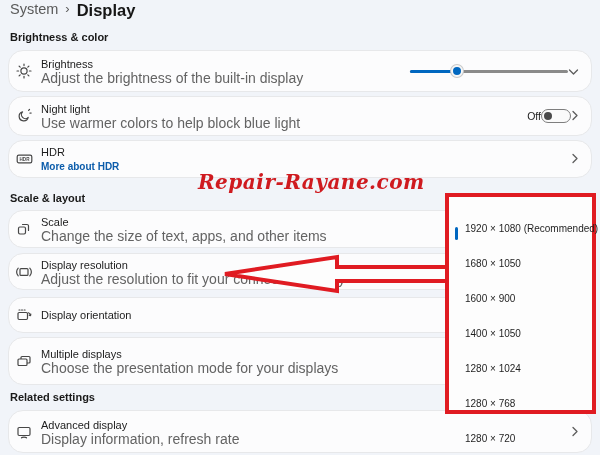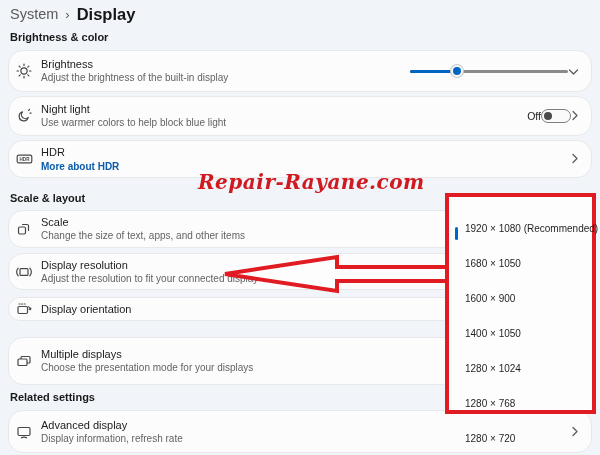--- a/index.html
+++ b/index.html
@@ -5,36 +5,36 @@
   :root{
     --accent:#0067c0; --link:#0b5cab; --annot:#e01b22; --wm:#cf1a1f;
     --title:#1c1c1c; --sub:#636363; --cardbg:#fcfcfd; --cardborder:#e7e8ea;
   }
   *{box-sizing:border-box;margin:0;padding:0;}
   html,body{width:600px;height:455px;}
   body{font-family:"Liberation Sans",sans-serif;background:#fff;}
   .page{position:relative;width:600px;height:455px;background:#f1f4f9;overflow:hidden;}
 
   
-  .breadcrumb{position:absolute;left:10px;top:1px;height:26px;display:flex;align-items:center;gap:7px;}
+  .breadcrumb{position:absolute;left:10px;top:1px;height:26px;display:flex;align-items:flex-start;gap:7px;}
   .bc-parent{font-size:14.5px;color:#5a5a5a;}
   .bc-sep{font-size:13px;color:#5a5a5a;}
   .bc-current{font-size:16.5px;font-weight:700;color:#161616;}
 
   
   .section-label{position:absolute;left:10px;font-size:11px;font-weight:700;color:#191919;}
 
   
   .card{position:absolute;left:8px;width:584px;background:var(--cardbg);
         border:1px solid var(--cardborder);border-radius:15px;
         display:flex;align-items:center;padding:0 10px 0 6px;cursor:default;}
   .icon{width:18px;height:18px;flex:0 0 18px;display:flex;align-items:center;justify-content:center;}
   .txt{margin-left:8px;display:flex;flex-direction:column;justify-content:center;}
   .title{font-size:11px;font-weight:500;color:var(--title);line-height:13px;}
-  .sub{font-size:10px;color:var(--sub);line-height:12px;margin-top:1px;}
+  .sub{font-size:14px;color:var(--sub);line-height:12px;margin-top:1px;}
   .link{font-size:10px;font-weight:600;color:var(--link);line-height:13px;margin-top:1px;}
   .ctrl{margin-left:auto;display:flex;align-items:center;padding-right:2px;}
 
   
   .slider{position:relative;width:158px;height:12px;}
   .slider .track{position:absolute;left:0;right:0;top:5px;height:3px;background:#8a8a8a;border-radius:2px;}
   .slider .fill{position:absolute;left:0;top:5px;height:3px;background:var(--accent);border-radius:2px;}
   .slider .thumb{position:absolute;top:0;width:12px;height:12px;border-radius:50%;
                  background:var(--accent);border:2px solid #f6f6f6;box-shadow:0 0 0 1px #c9c9c9;
                  transform:translateX(-6px);}
@@ -179,21 +179,21 @@
         <path d="M2.2 4.2 a5.4 5.4 0 0 0 0 7.6"></path>
         <path d="M13.8 4.2 a5.4 5.4 0 0 1 0 7.6"></path>
       </svg>
     </span>
     <div class="txt">
       <div class="title">Display resolution</div>
       <div class="sub">Adjust the resolution to fit your connected display</div>
     </div>
   </div>
 
-  <div class="card" style="top:297px;height:24px">
+  <div class="card" style="top:297px;height:36px">
     <span class="icon">
       <svg class="lineicon" width="16" height="16" viewBox="0 0 16 16">
         <rect x="2" y="5.5" width="9.5" height="7" rx="1.2"></rect>
         <path d="M3 3 h1" stroke-dasharray="1 1.6"></path>
           <path d="M5.5 3 h4.5" stroke-dasharray="1 1.6"></path>
         <path d="M12.5 5.8 a3.2 3.2 0 0 1 2 2.6"></path>
         <path d="M14.8 7.2 l-0.3 1.4 -1.3 -0.5"></path>
       </svg>
     </span>
     <div class="txt">

